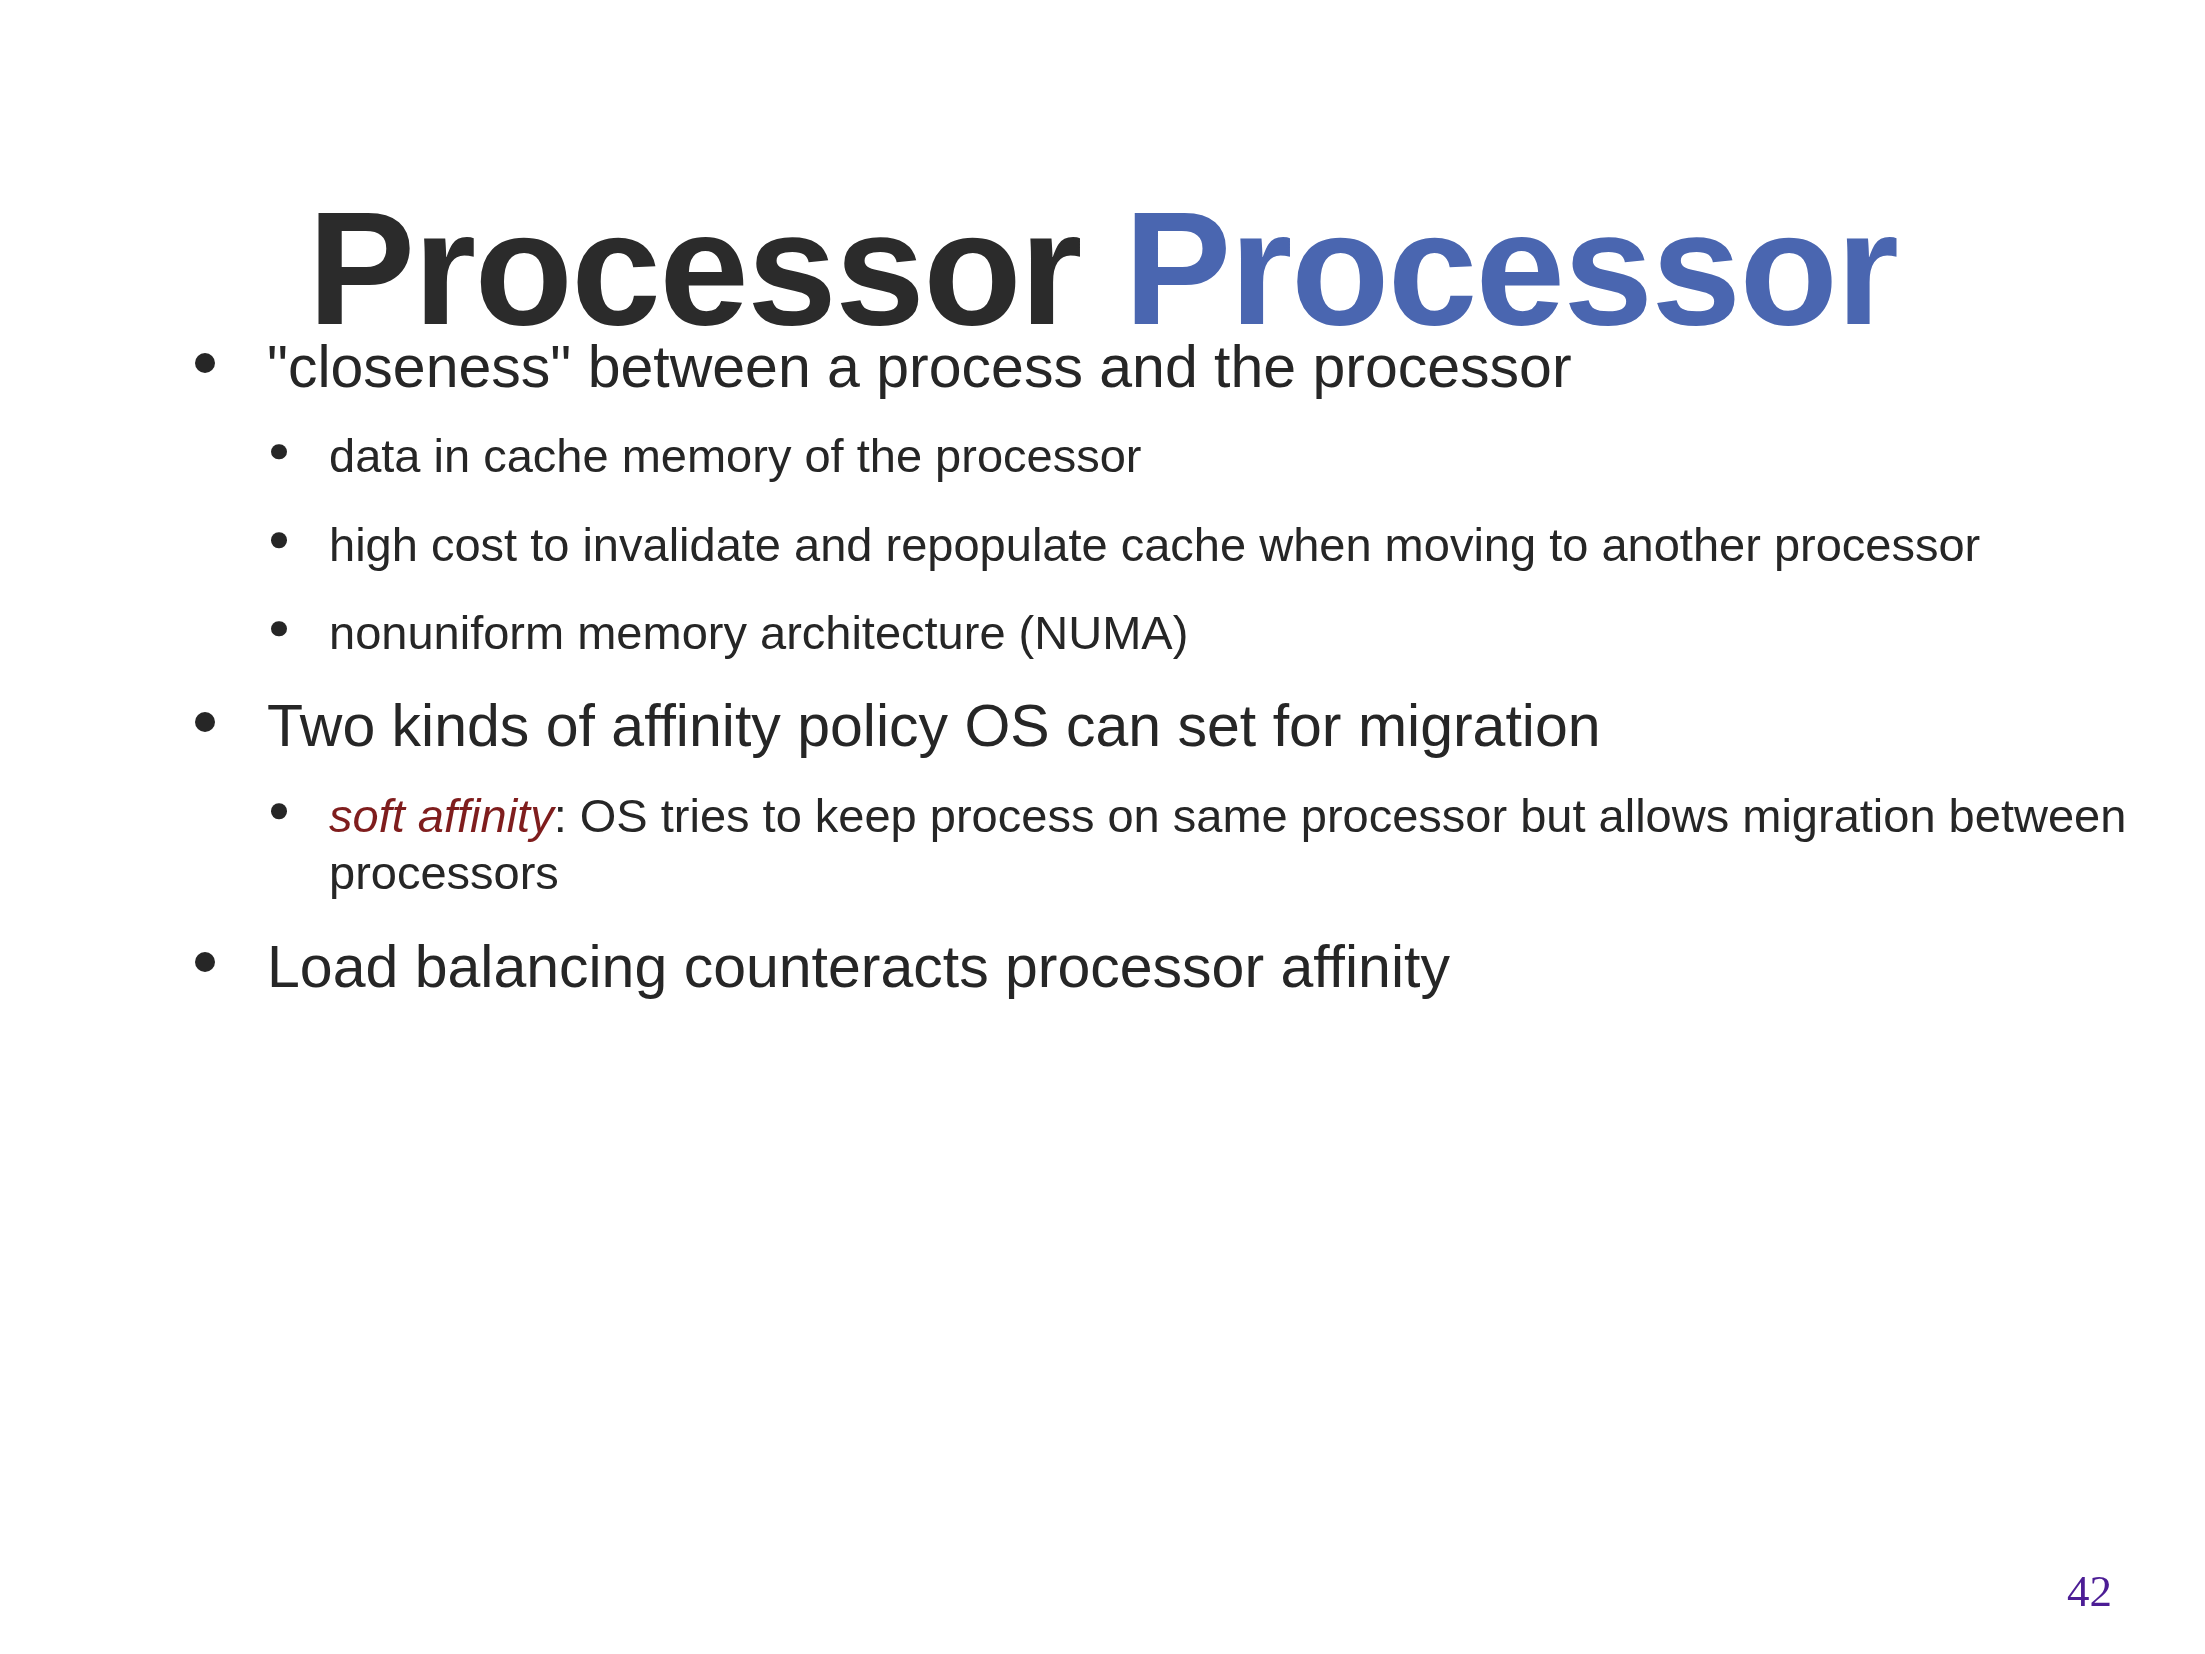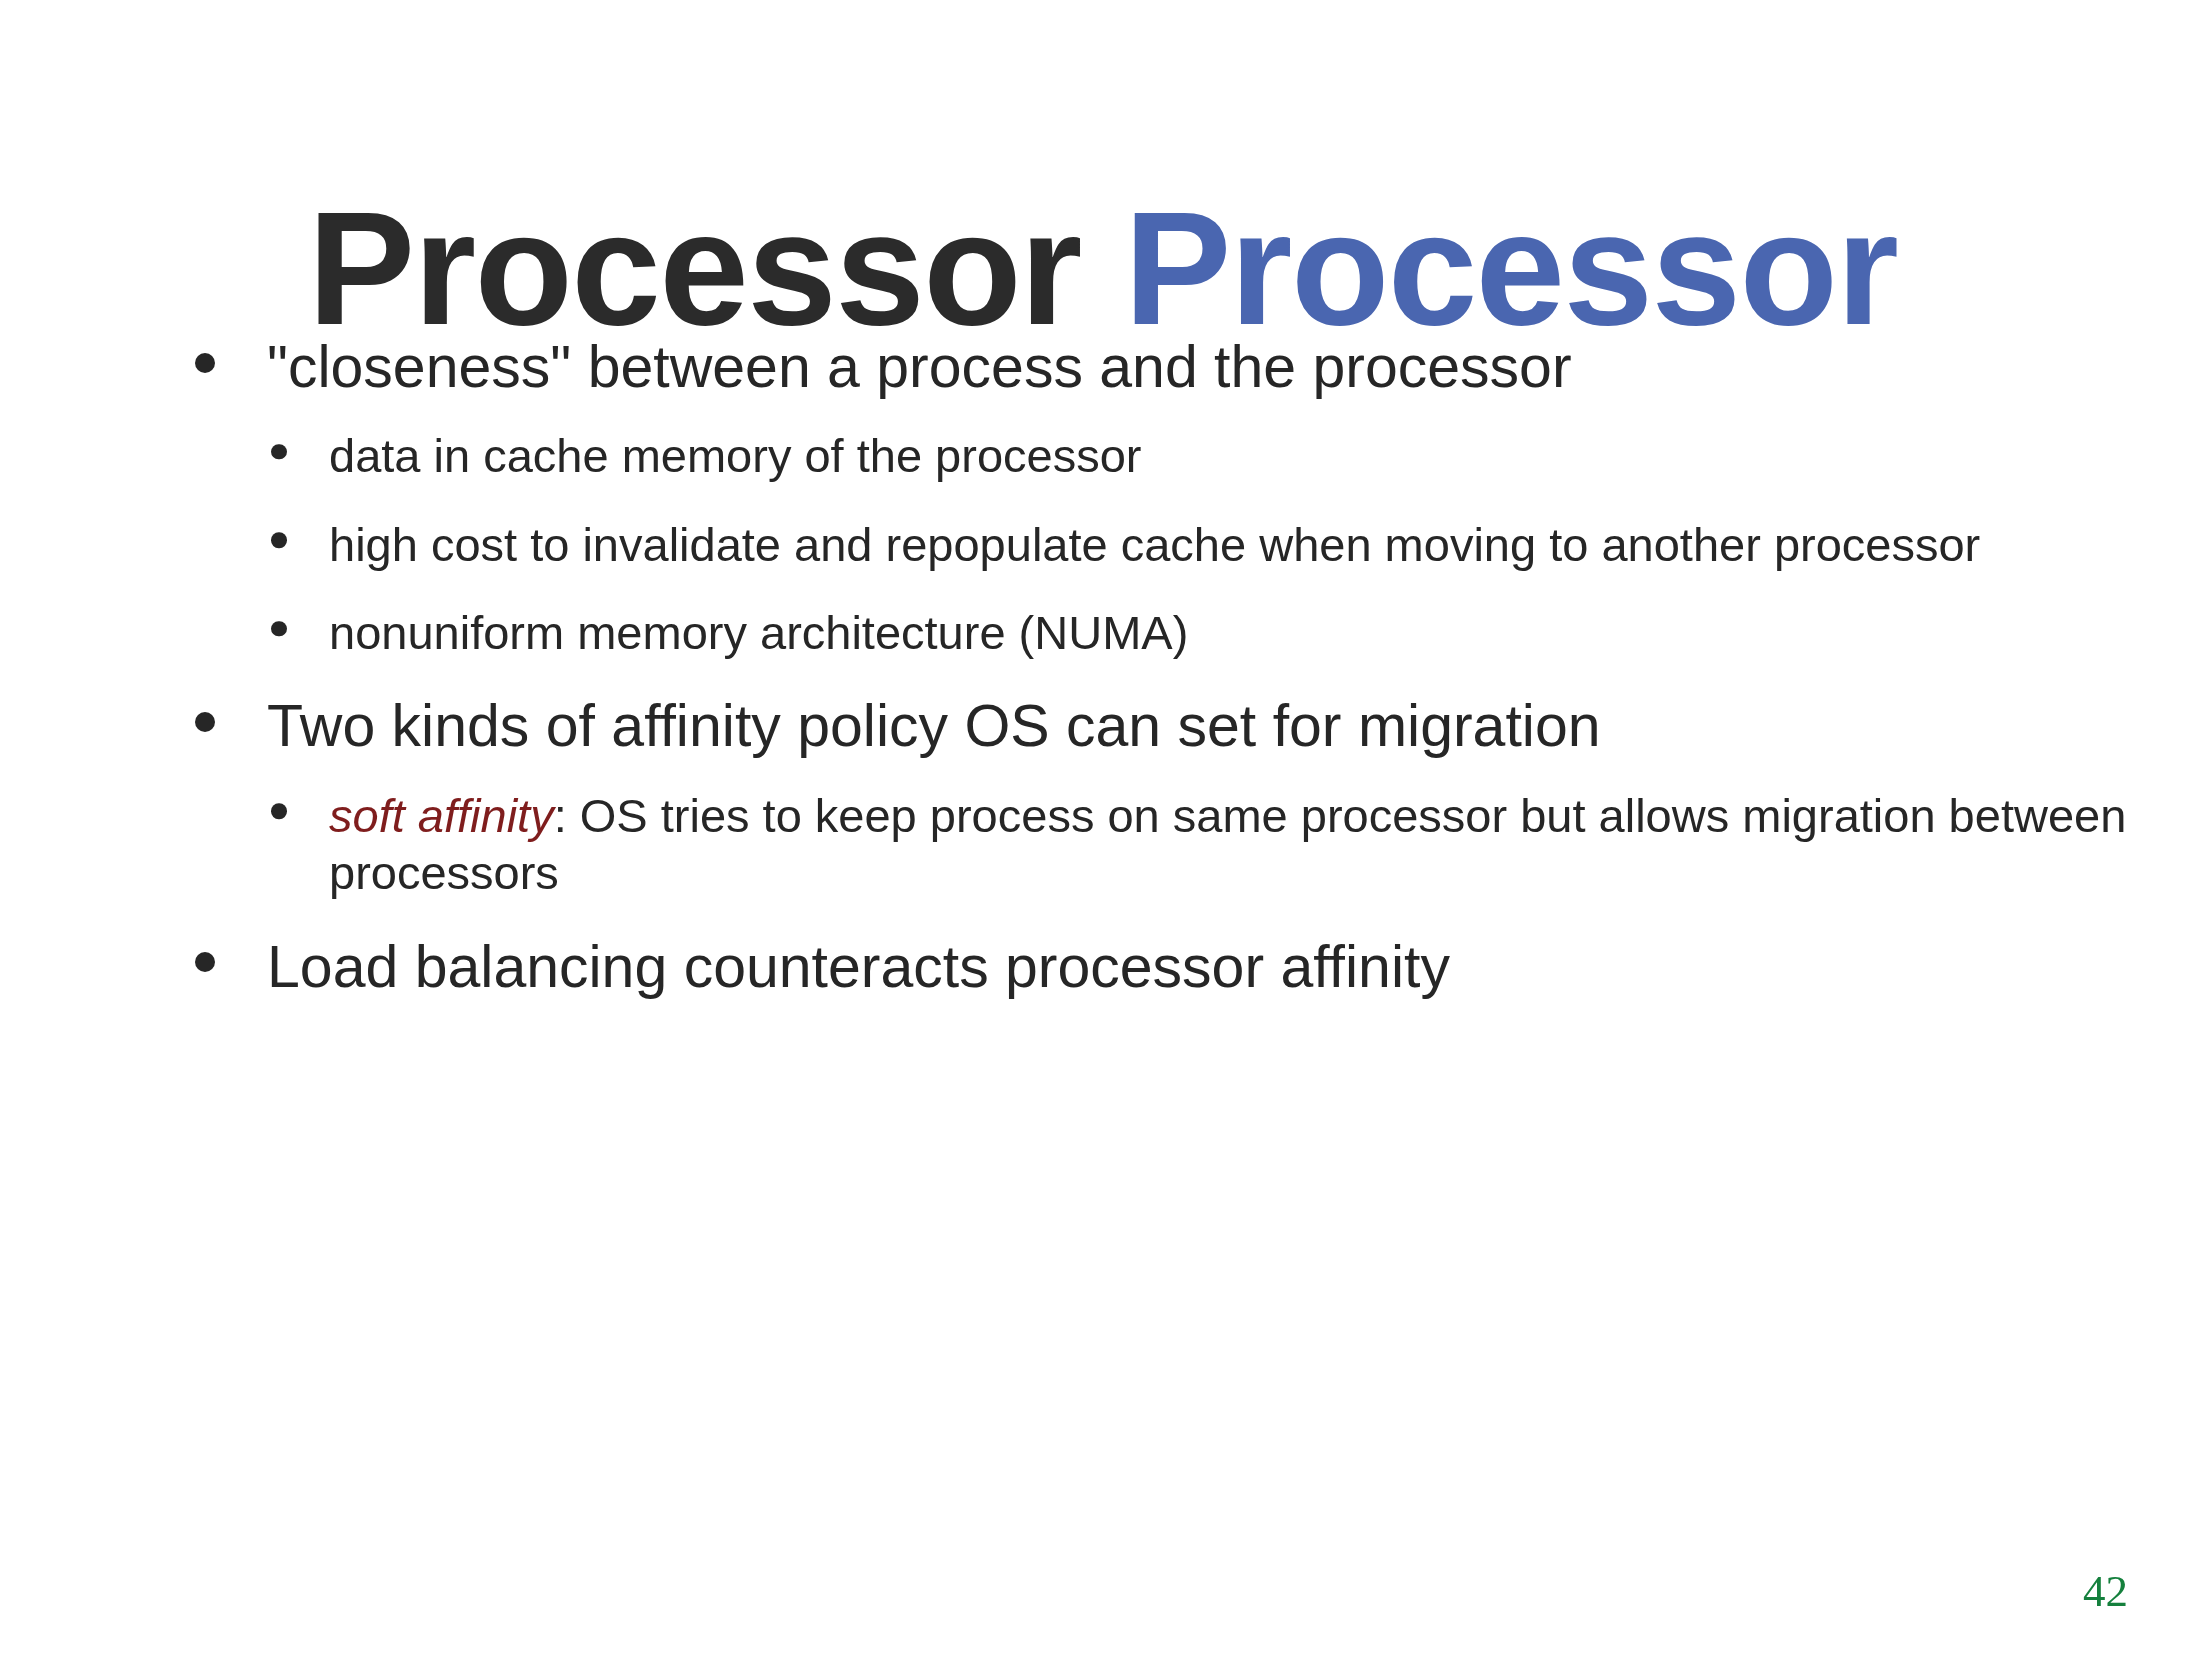--- a/index.html
+++ b/index.html
@@ -89,24 +89,24 @@
     transform: translateY(-50%);
   }
 
   .gap-before-lvl1 { }
 
   .accent-red { color: #7f1d1d; font-style: italic; }
 
   
   .page-number {
     position: absolute;
-    right: 77px;
+    right: 93px;
     bottom: 37px;
     font-size: 45px;
-    color: #15803d;
+    color: #4c1d95;
     font-family: "Liberation Serif", "DejaVu Serif", serif;
   }
 </style>
 </head>
 <body>
 
 <div class="slide">
 
   <h1 class="title"><span class="t-black">Processor </span><span class="t-blue">Processor</span></h1>
 

